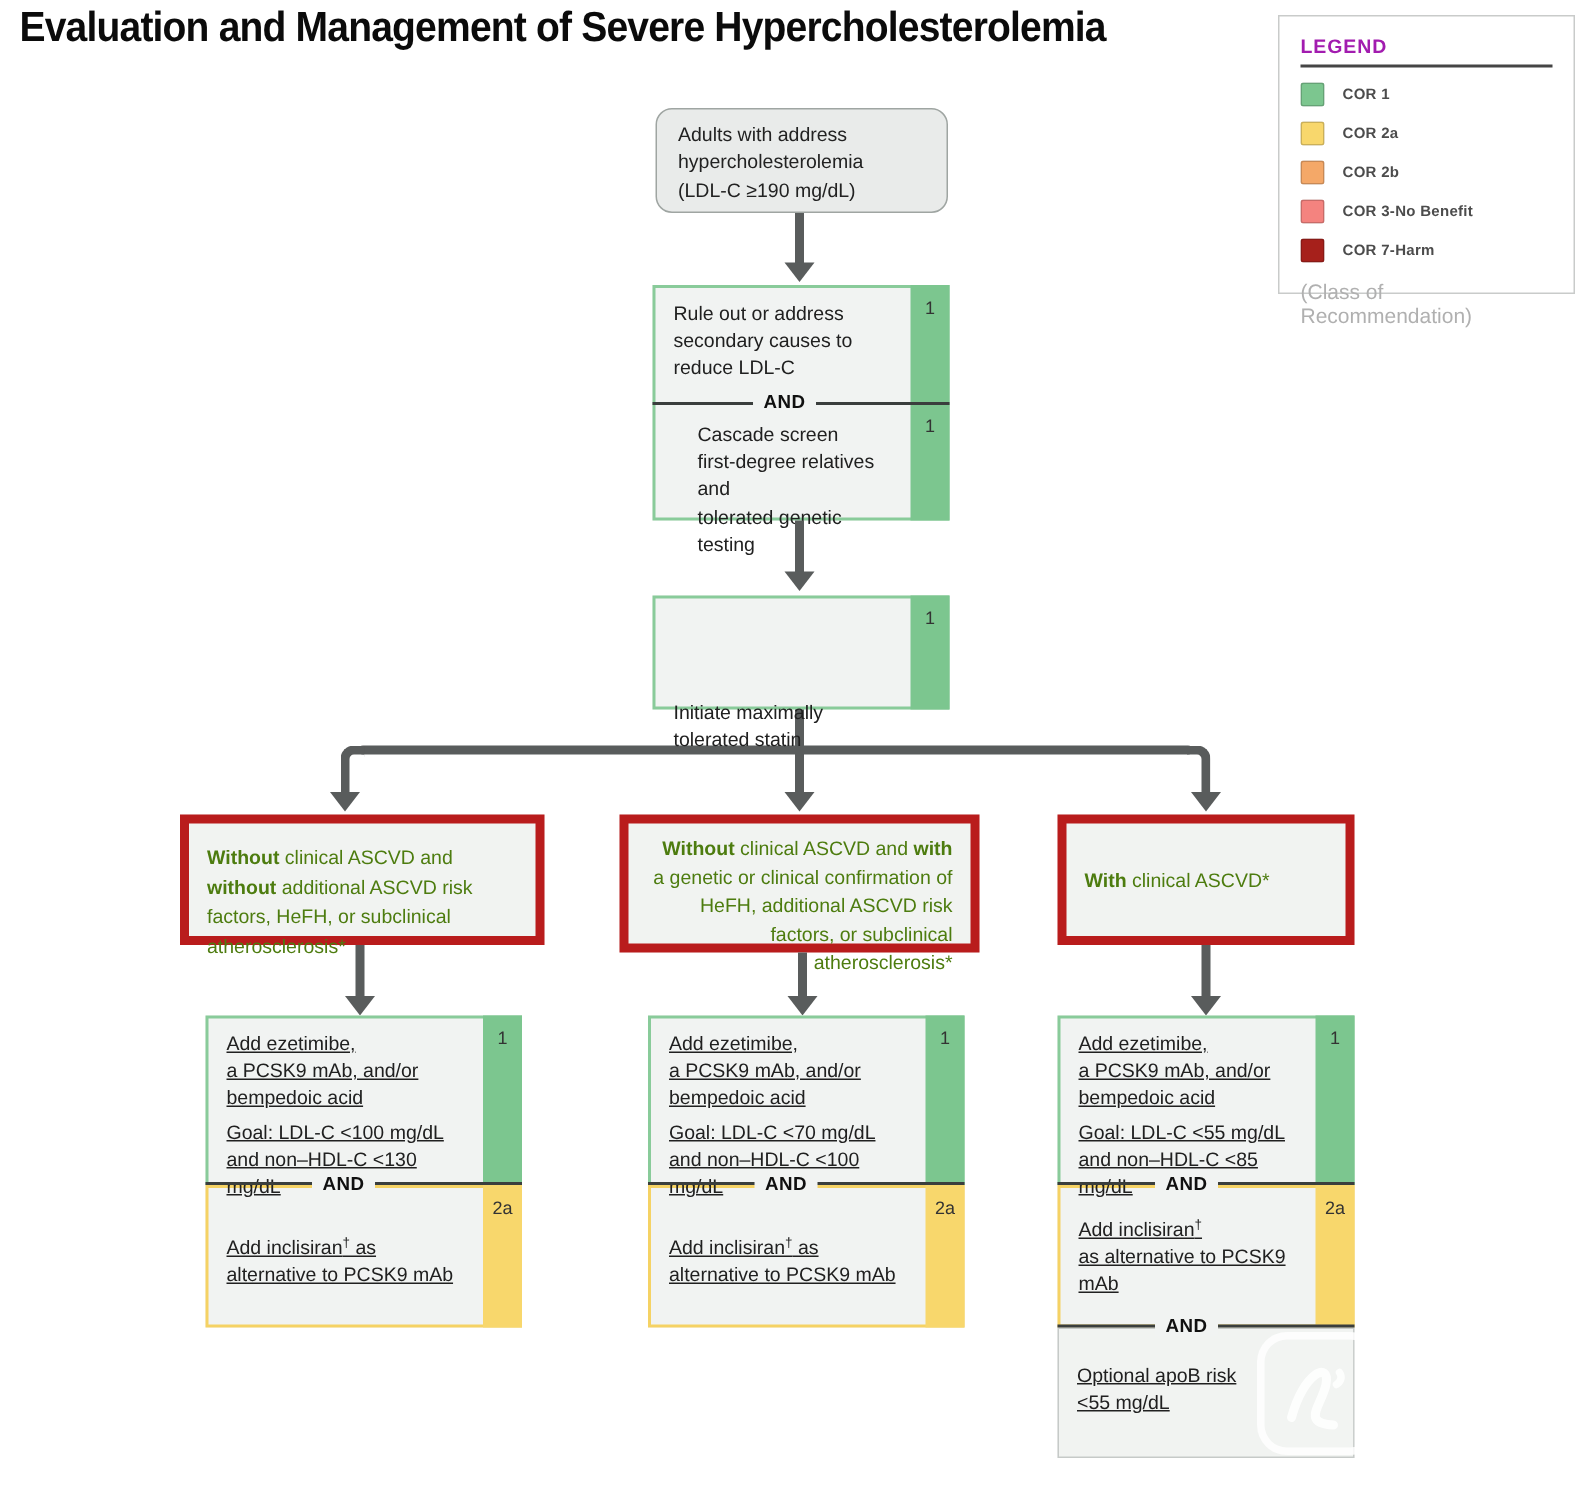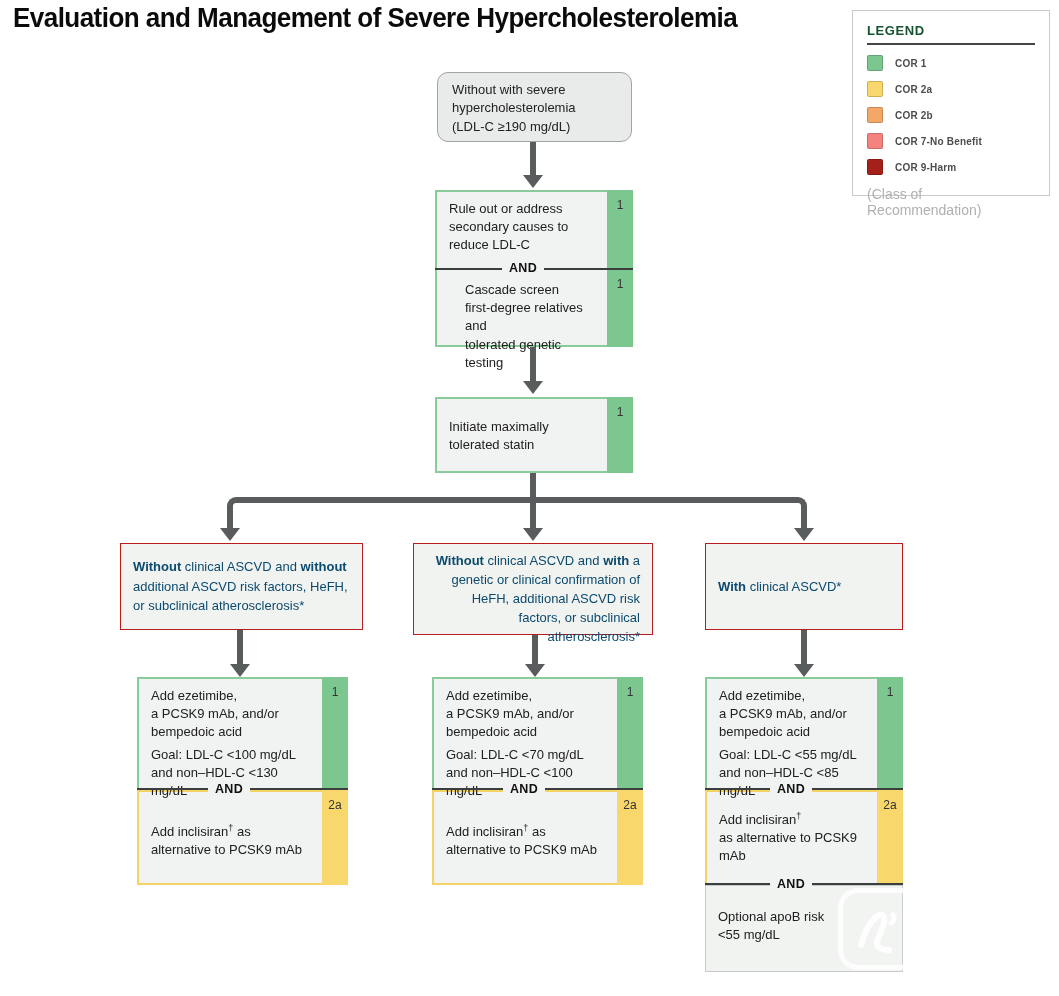--- a/index.html
+++ b/index.html
@@ -7,21 +7,21 @@
           font-family:"Liberation Sans",sans-serif;}
 
   
   .title{position:absolute;left:13px;top:2px;margin:0;font-size:28px;font-weight:700;
          color:#0b0b0b;letter-spacing:-0.6px;transform:scaleX(0.93);transform-origin:0 50%;
          white-space:nowrap;}
 
   
   .legend{position:absolute;left:852px;top:10px;width:198px;height:186px;box-sizing:border-box;
           background:#fff;border:1px solid #c9cbca;padding:12px 14px 8px;}
-  .legend-title{font-size:13px;font-weight:700;color:#14532d;letter-spacing:0.6px;
+  .legend-title{font-size:13px;font-weight:700;color:#a21caf;letter-spacing:0.6px;
           padding-bottom:5px;border-bottom:2px solid #454545;}
   .legend-item{display:flex;align-items:center;margin-top:10px;}
   .sw{width:16px;height:16px;border-radius:2px;margin-right:12px;box-sizing:border-box;
       border:1px solid rgba(0,0,0,0.18);flex:0 0 16px;}
   .sw-cor1{background:#7CC68F}.sw-cor2a{background:#F8D76C}.sw-cor2b{background:#F4A868}
   .sw-cor3nb{background:#F4837F}.sw-cor3h{background:#A6201B}
   .legend-lbl{font-size:10px;font-weight:700;color:#4c4c4c;letter-spacing:0.2px;}
   .legend-foot{margin-top:11px;font-size:14px;color:#b0b0b0;}
 
   
@@ -36,46 +36,46 @@
   .bar{position:absolute;top:-2px;right:-2px;bottom:-2px;width:26px;}
   .bar-green{background:#7CC68F}.bar-yellow{background:#F8D76C}
   .cor-num{position:absolute;right:-2px;top:5px;width:26px;text-align:center;font-size:12px;
            color:#333;z-index:4;}
   .txt{position:relative;padding:8px 34px 0 12px;z-index:1;}
 
   .step2{left:435px;top:190px;width:198px;height:157px;}
   .step2 .txt2{position:absolute;top:89px;left:16px;right:0;padding:0 34px 0 12px;}
   .num2{top:84px;}
   .statin{left:435px;top:397px;width:198px;height:76px;}
-  .statin .txt{padding-top:19px;}
+  .statin .txt{padding-top:19px;margin-top:48px;}
 
   .divider{position:absolute;left:-2px;right:-2px;height:2px;background:#3A3E3D;z-index:2;}
   .and-chip{position:absolute;transform:translate(-50%,-50%);background:#F1F3F2;
             padding:0 7px;font-size:12.5px;font-weight:700;color:#101010;z-index:3;
             letter-spacing:0.3px;}
 
   
-  .branch{position:absolute;box-sizing:border-box;background:#F1F3F1;border:1px solid #b91c1c;
-          font-size:13px;line-height:1.5;color:#0c4a6e;padding:10px 12px;}
+  .branch{position:absolute;box-sizing:border-box;background:#F1F3F1;border:6px solid #b91c1c;
+          font-size:13px;line-height:1.5;color:#4d7c0f;padding:10px 12px;}
   #branchL{left:120px;top:543px;width:243px;height:87px;padding-top:13px;}
   #branchM{left:413px;top:543px;width:240px;height:92px;padding-top:8px;line-height:1.46;text-align:right;}
   #branchR{left:705px;top:543px;width:198px;height:87px;display:flex;align-items:center;}
   .branch p{margin:0;}
 
   
   .outcol{position:absolute;}
   #outL{left:137px;top:677px;width:211px;height:208px;}
   #outM{left:432px;top:677px;width:211px;height:208px;}
   #outR{left:705px;top:677px;width:198px;height:295px;}
   .sec{position:relative;box-sizing:border-box;width:100%;background:#F1F3F2;font-size:13px;
        line-height:1.38;color:#202020;}
   .sec-green{height:113px;border:2px solid #89CB9A;}
   .sec-yellow{height:95px;border:2px solid #F5D264;}
   .sec-gray{height:87px;border:1px solid #C6CAC8;background:#F1F3F1;}
-  .sec .txt{padding:8px 32px 0 12px;}
+  .sec .txt{padding:8px 32px 0 12px;text-decoration:underline;}
   .sec-yellow .txt{padding-top:30px;}
   .sec-yellow .txt.pt18{padding-top:18px;}
   .sec-gray .txt{padding:22px 12px 0 12px;}
   .goal{margin-top:5px;}
   .outdiv{position:absolute;left:0;right:0;height:2px;background:#3A3E3D;z-index:2;}
 
   
   .vline{position:absolute;width:6px;background:#595C5C;}
   .ahead{position:absolute;width:0;height:0;border-left:10px solid transparent;
          border-right:10px solid transparent;border-top:13px solid #595C5C;}
@@ -112,31 +112,31 @@
     <div class="legend-item">
       <span class="sw sw-cor2a"></span>
       <span class="legend-lbl">COR 2a</span>
     </div>
     <div class="legend-item">
       <span class="sw sw-cor2b"></span>
       <span class="legend-lbl">COR 2b</span>
     </div>
     <div class="legend-item">
       <span class="sw sw-cor3nb"></span>
-      <span class="legend-lbl">COR 7-No Benefit</span>
+      <span class="legend-lbl">COR 3-No Benefit</span>
     </div>
     <div class="legend-item">
       <span class="sw sw-cor3h"></span>
-      <span class="legend-lbl">COR 9-Harm</span>
+      <span class="legend-lbl">COR 7-Harm</span>
     </div>
     <div class="legend-foot">(Class of Recommendation)</div>
   </div>
 
   <div class="startbox">
-      <div>Without with severe</div>
+      <div>Adults with address</div>
       <div>hypercholesterolemia</div>
       <div>(LDL-C ≥190 mg/dL)</div>
     </div>
 
   <div class="vline" style="left:530px;top:142px;height:34px"></div>
   <div class="ahead" style="left:523px;top:175px"></div>
 
   <div class="corbox b-green step2">
     <div class="bar bar-green"></div>
     <div class="cor-num">1</div>

